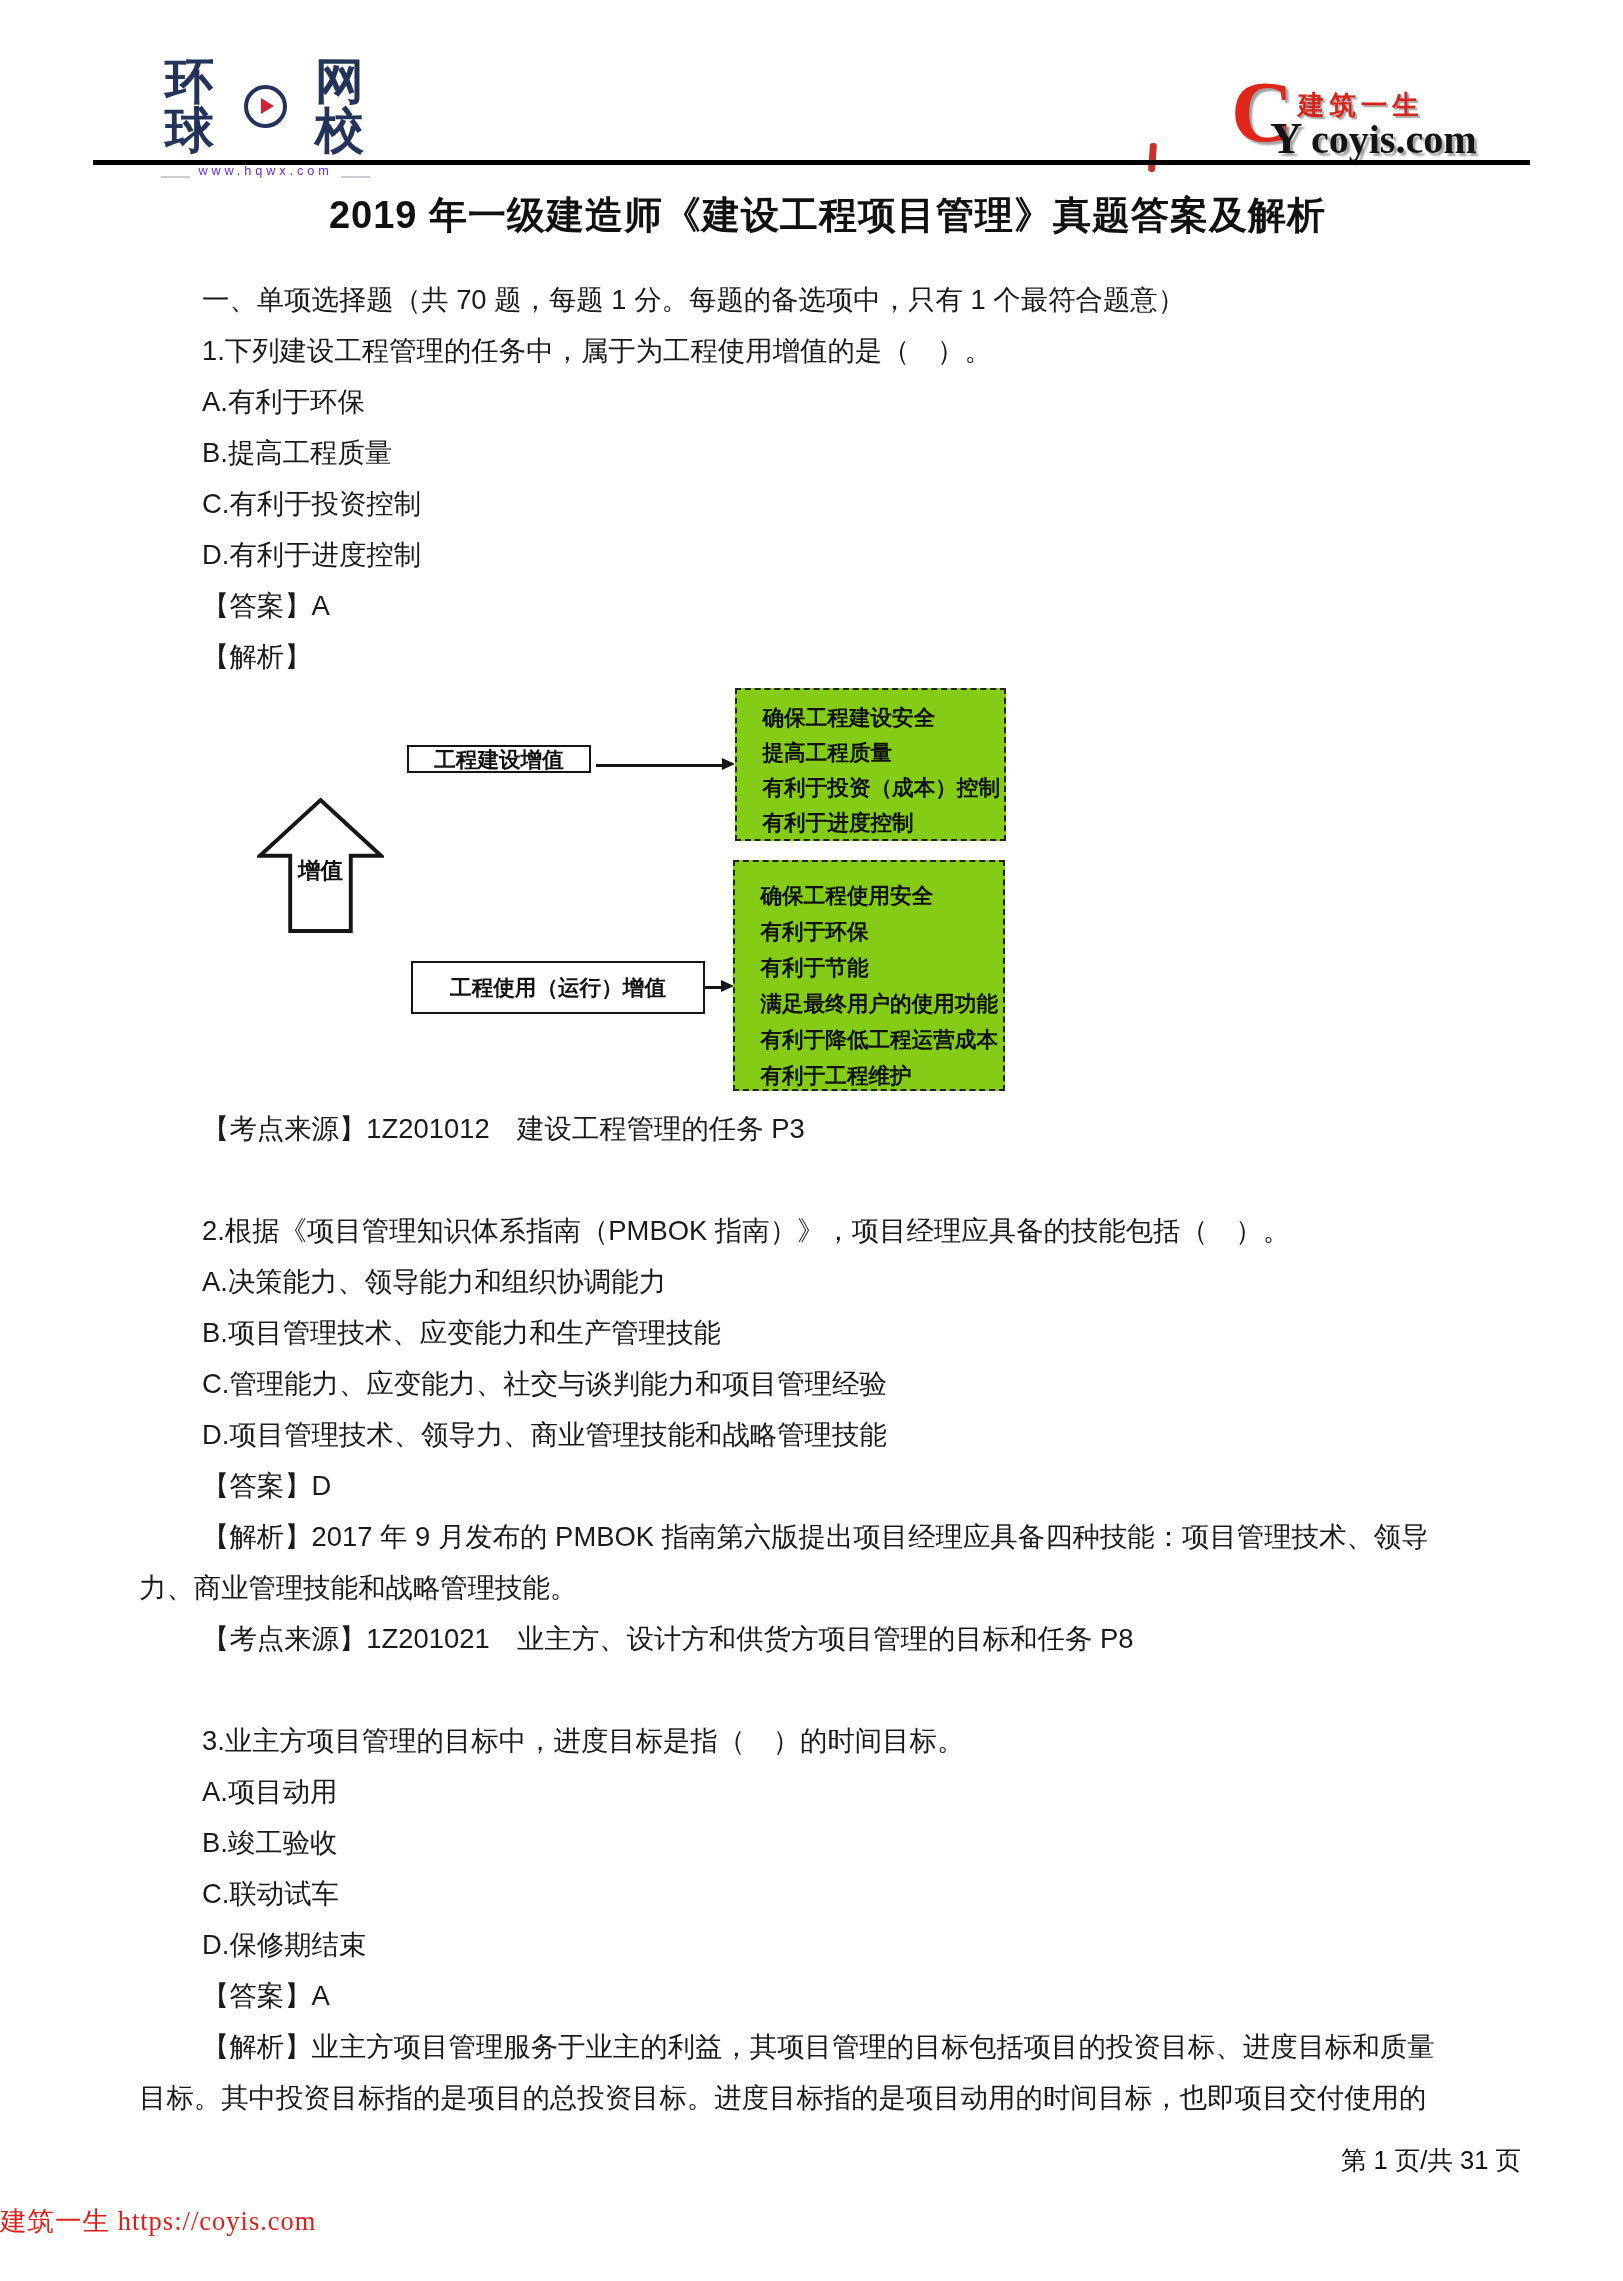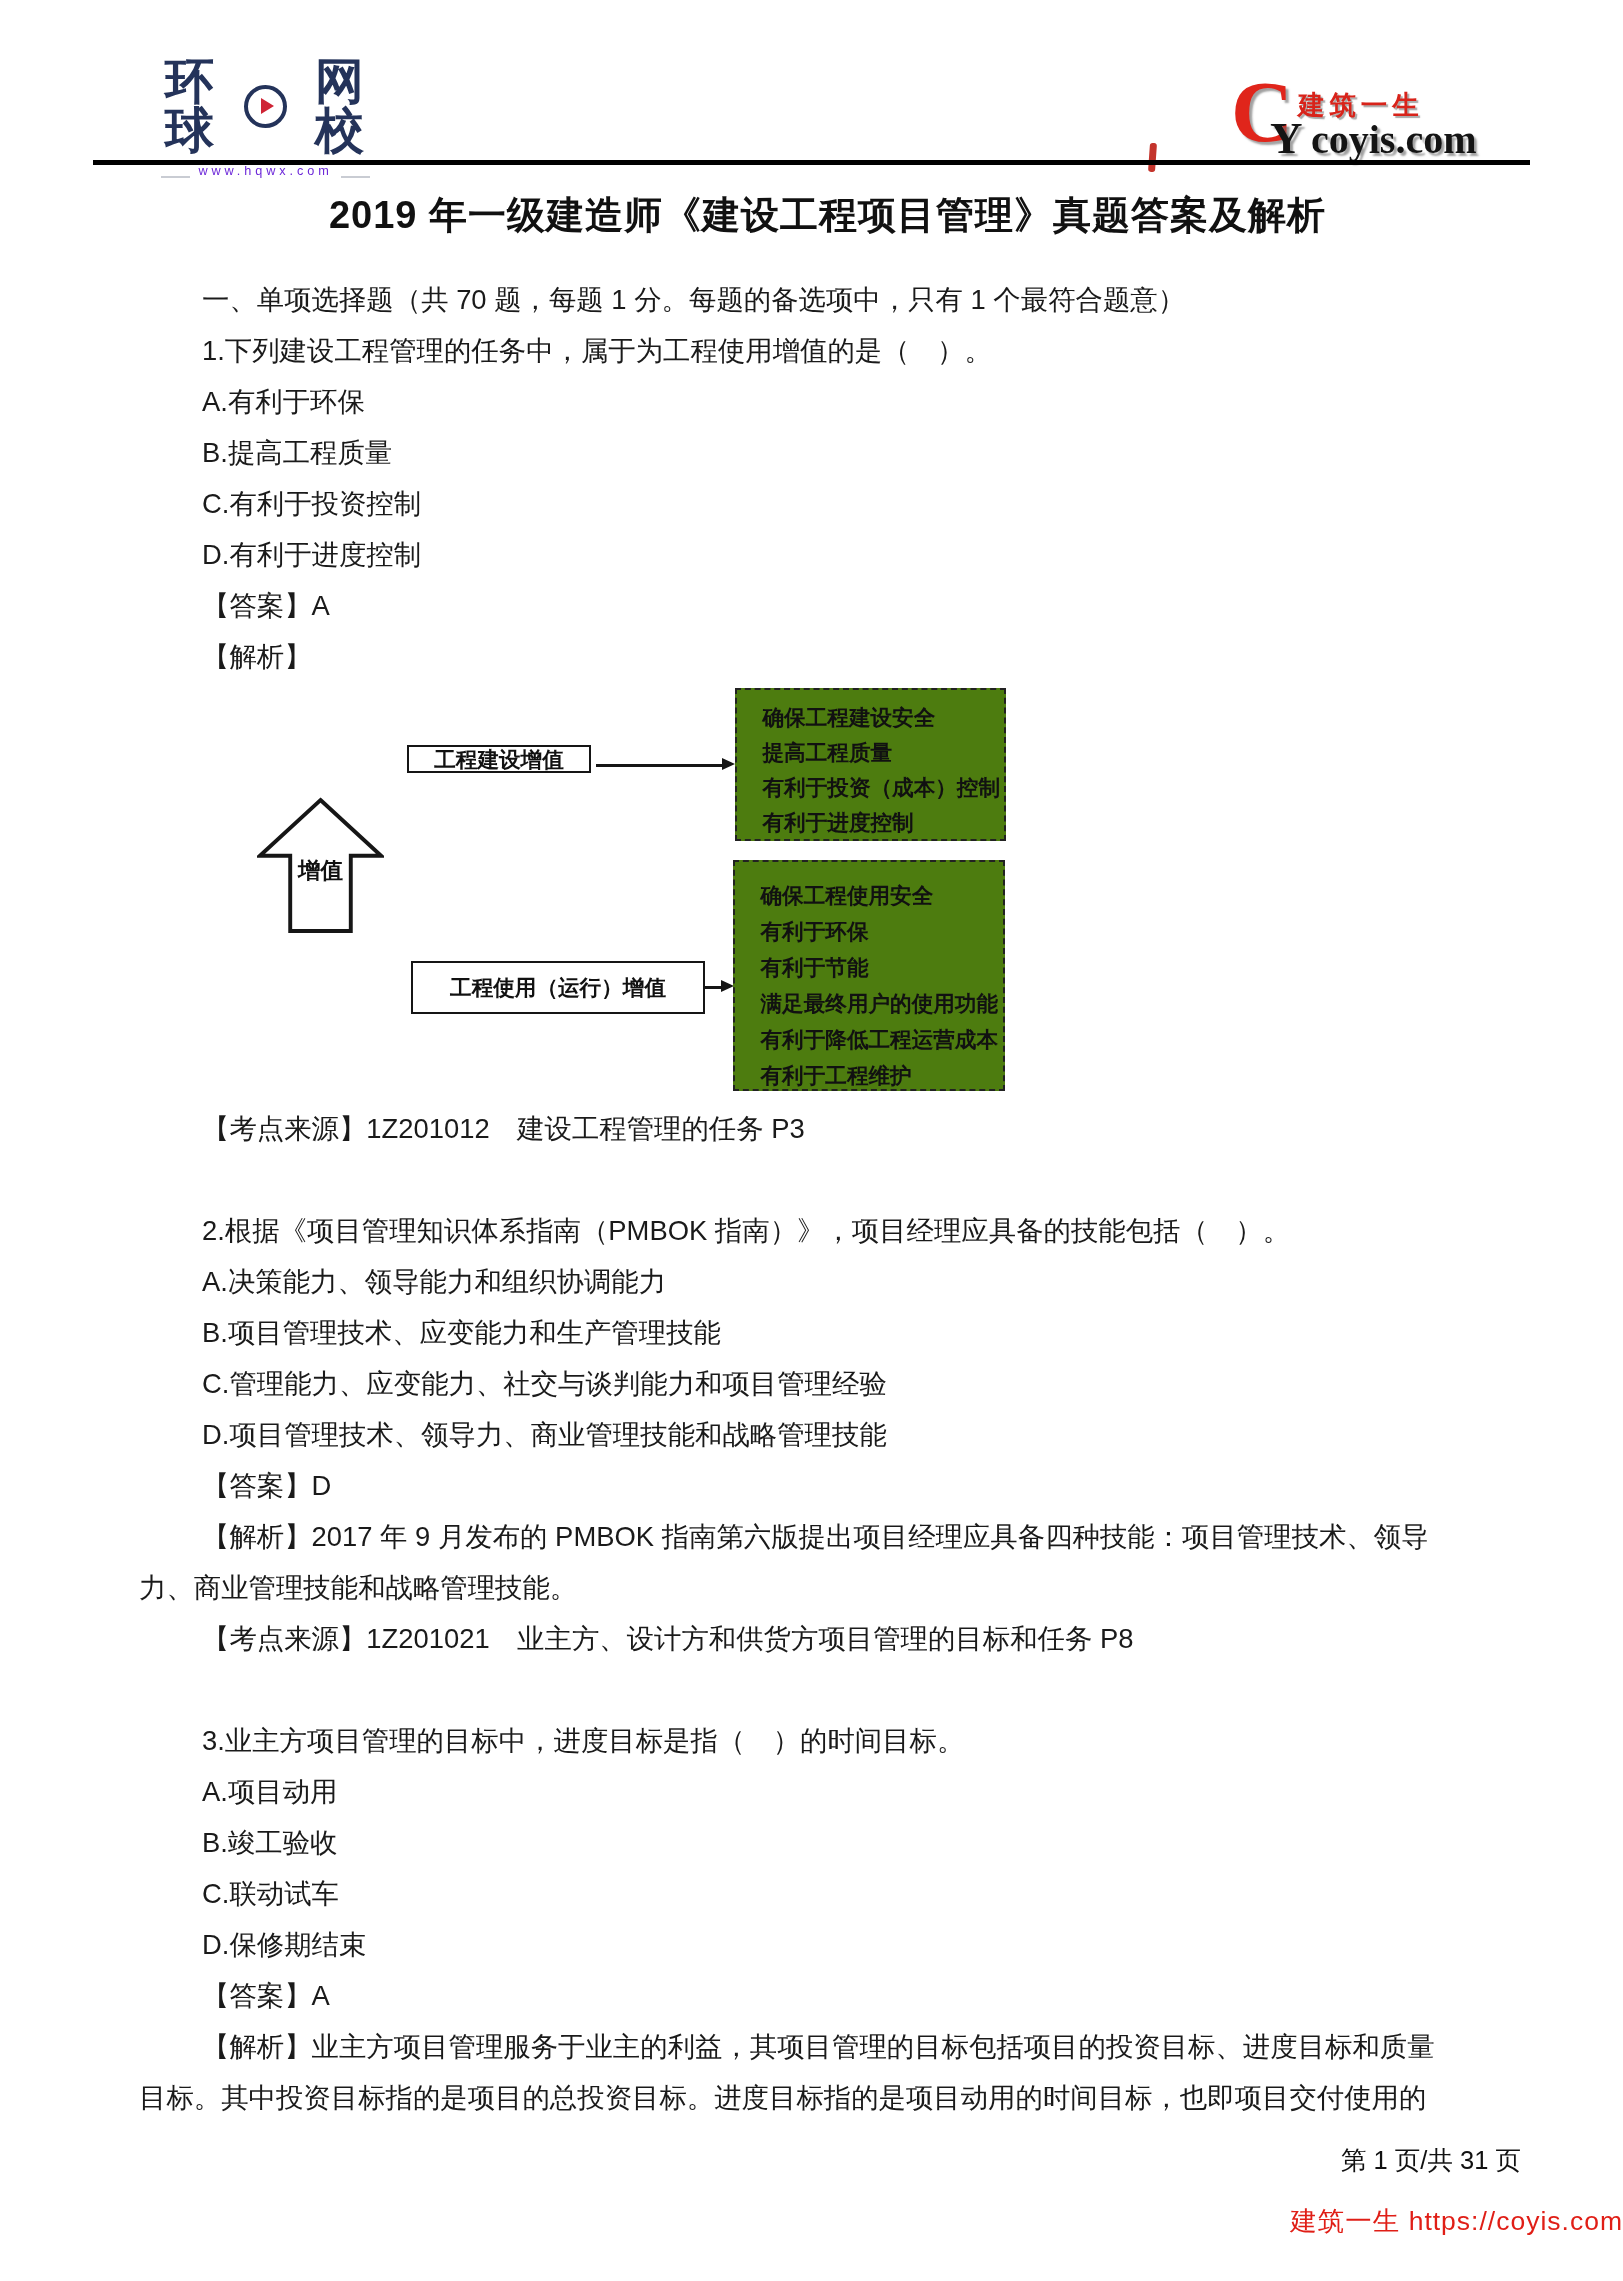--- a/index.html
+++ b/index.html
@@ -46,39 +46,39 @@
   
   .diagram { position:relative; height:421px; }
   .up-arrow { position:absolute; left:118px; top:115px; }
   .arrow-label { position:absolute; left:118px; top:173px; width:127px; text-align:center;
     font-size:22.5px; font-weight:bold; color:#111; }
   .dbox { position:absolute; border:2.9px solid #151515; background:#fff; box-sizing:border-box;
     display:flex; align-items:center; justify-content:center;
     font-size:21.6px; font-weight:bold; white-space:nowrap; color:#111; }
   .box1 { left:268px; top:63px; width:184px; height:28px;text-align:right; }
   .box2 { left:272px; top:279px; width:294px; height:53px; }
-  .dashedbox { position:absolute; border:2px dashed #222; box-sizing:border-box; background:#4d7c0f;
+  .dashedbox { position:absolute; border:2px dashed #222; box-sizing:border-box; background:#84cc16;
     font-size:21.6px; font-weight:bold; color:#111; }
   .dashed1 { left:596px; top:5.9px; width:271px; height:153px; padding:9.8px 0 0 25.5px; }
   .dashed1 .dline { line-height:35px; white-space:nowrap; }
   .dashed2 { left:594px; top:178px; width:272px; height:231px; padding:15.7px 0 0 25.5px; }
   .dashed2 .dline { line-height:36px; white-space:nowrap; }
   .hline { position:absolute; height:2.9px; background:#151515; }
   .l1 { left:457px; top:82px; width:127px; }
   .l2 { left:566px; top:304px; width:17.6px; }
   .ahead { position:absolute; width:0; height:0; border-left:13.7px solid #151515;
     border-top:6.9px solid transparent; border-bottom:6.9px solid transparent; }
   .a1 { left:583px; top:76px; }
   .a2 { left:582px; top:298px; }
   
   .page-num { position:absolute; top:2143px; right:102px; font-size:25.5px;
     font-family:Liberation Sans, sans-serif; color:#111; }
-  .footer-link { position:absolute; top:2203px; left:0; width:100%; text-align:right;
+  .footer-link { position:absolute; top:2203px; left:0; width:100%; text-align:left;
     font-size:26.5px; letter-spacing:1px; color:#e01e16;
-    font-family:Liberation Sans, sans-serif; }
+    font-family:Liberation Serif, serif; }
 </style>
 </head>
 <body>
 
 <div class="page">
 
   <div>
     <div class="logo-left">
       <div class="logo-row">
         <span>环球</span>

